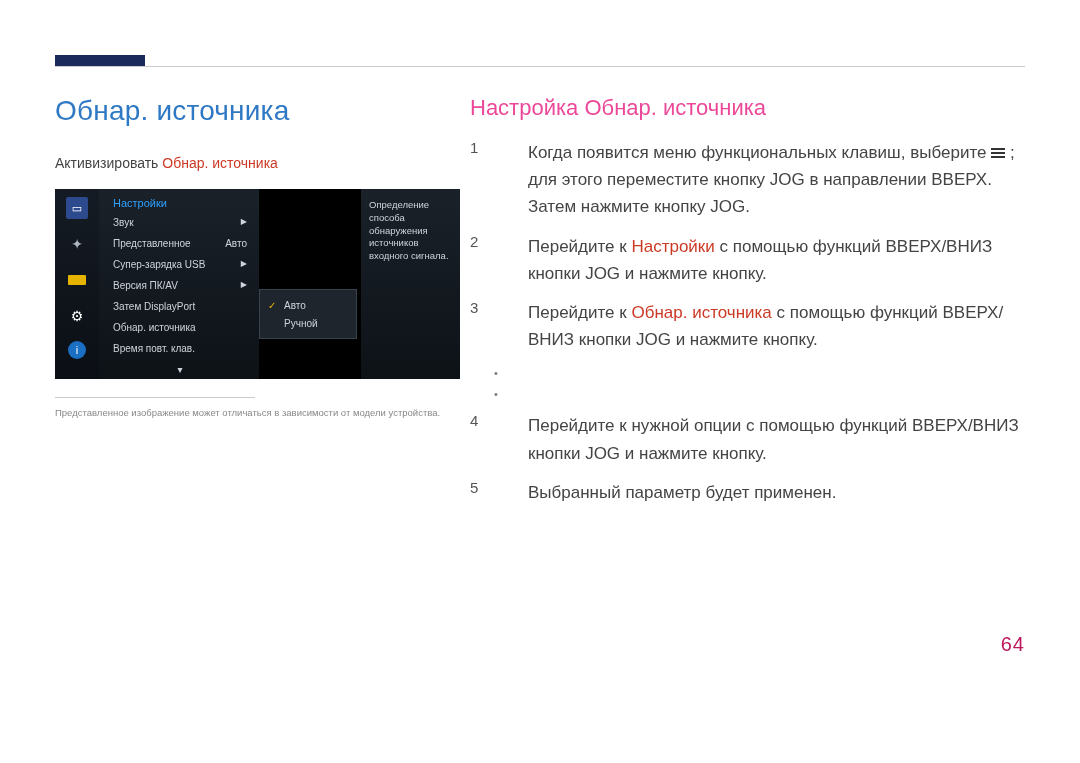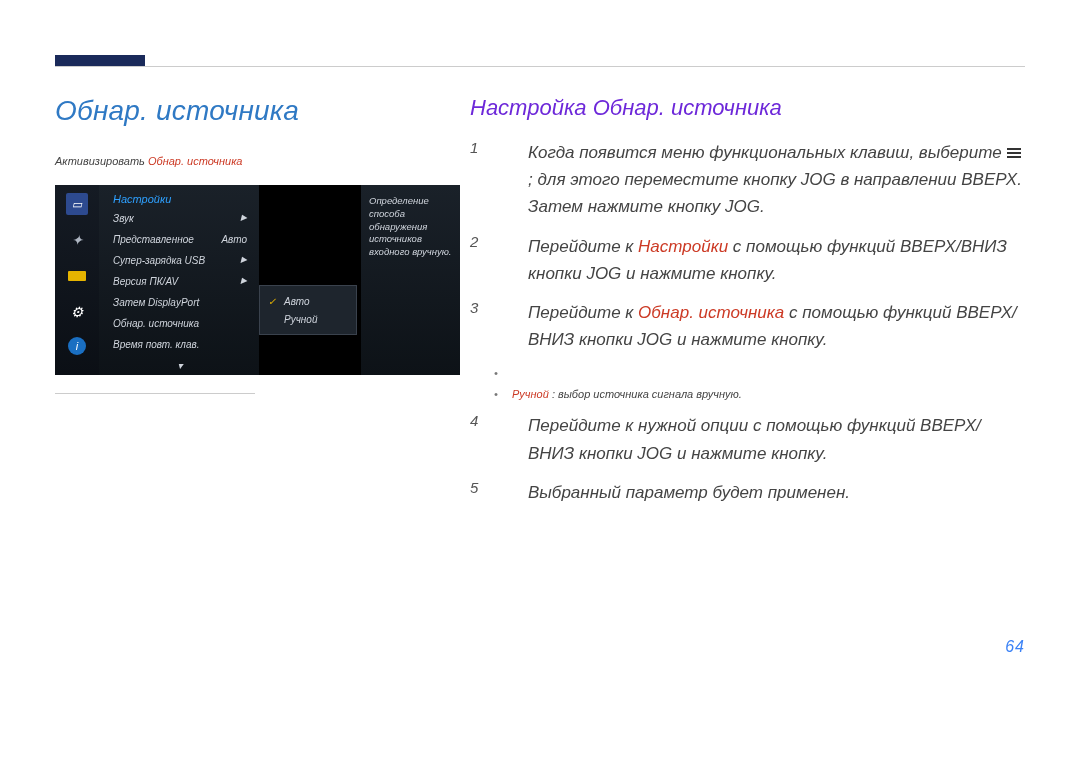--- a/index.html
+++ b/index.html
@@ -1,30 +1,30 @@
 <!DOCTYPE html>
 <html><head>
 <meta charset="utf-8">
 <style>
   * { box-sizing: border-box; margin: 0; padding: 0; }
   html, body { width: 1080px; height: 763px; background: #fff; font-family: Arial, Helvetica, sans-serif; color: #444; }
-  .page { position: relative; width: 1080px; height: 686px; font-style: italic; }
+  .page { position: relative; width: 1080px; height: 686px; }
 
   
   .top-rule { position: absolute; top: 66px; left: 55px; right: 55px; height: 1px; background: #ccc; }
   .top-rule-tab { position: absolute; top: 55px; left: 55px; width: 90px; height: 11px; background: #1a2a5a; }
 
   
   .colL { position: absolute; left: 55px; top: 95px; width: 405px; }
   .colR { position: absolute; left: 470px; top: 95px; width: 555px; }
 
   .h1 { font-size: 28px; font-weight: 400; color: #2f79c4; margin-bottom: 28px; letter-spacing: 0.2px; }
-  .h2 { font-size: 22px; font-weight: 400; color: #6d28d9; margin-bottom: 18px; }
-
-  .activate-line { font-size: 11px; color: #444; margin-bottom: 18px; }
+  .h2 { font-size: 22px; font-weight: 400; color: #ec4899; margin-bottom: 18px; }
+
+  .activate-line { font-size: 14px; color: #444; margin-bottom: 18px; }
   .red { color: #cc3a25; }
 
   
   .osd { position: relative; width: 405px; height: 190px; background: #000; border-radius: 2px; }
   .osd-sidebar { position: absolute; left: 0; top: 0; width: 44px; height: 190px; background: linear-gradient(#151b24,#0b0f15); display: flex; flex-direction: column; align-items: center; padding-top: 8px; gap: 14px; }
   .icon { width: 22px; height: 22px; display: flex; align-items: center; justify-content: center; font-size: 14px; color: #aeb6c2; }
   .icon.tv { background: #2d4a8f; border-radius: 2px; color: #fff; font-size: 11px; }
   .icon.gear { color: #fff; }
   .icon.info { color: #fff; background: #1a6fc2; border-radius: 50%; width: 18px; height: 18px; font-size: 11px; }
   .icon-rect { width: 18px; height: 10px; background: #e6b400; border-radius: 1px; }
@@ -55,21 +55,21 @@
     content: ""; position: absolute; left: 0; right: 0; top: 0; height: 10px;
     background:
       linear-gradient(#333,#333) 0 0/100% 2px no-repeat,
       linear-gradient(#333,#333) 0 4px/100% 2px no-repeat,
       linear-gradient(#333,#333) 0 8px/100% 2px no-repeat;
   }
 
   .bullet-row { display: flex; gap: 10px; margin: 4px 0 4px 24px; font-size: 11px; line-height: 1.5; }
   .bullet-row .dash { width: 8px; color: #777; }
 
-  .pagenum { position: absolute; right: 55px; bottom: 30px; font-size: 16px; color: #3b82f6; letter-spacing: 1px; }
+  .pagenum { position: absolute; right: 55px; bottom: 30px; font-size: 20px; color: #be185d; letter-spacing: 1px; }
 </style>
 </head>
 <body>
 
 <div class="page">
   <div class="top-rule-tab"></div>
   <div class="top-rule"></div>
 
   <div class="colL">
     <div class="h1">Обнар. источника</div>
@@ -128,24 +128,25 @@
         <div class="opt">
             <span class="check">✓</span>
             <span>Авто</span>
           </div>
         <div class="opt">
             <span class="check"></span>
             <span>Ручной</span>
           </div>
       </div>
 
-      <div class="osd-desc">Определение способа обнаружения источников входного вручную.</div>
+      <div class="osd-desc">Определение способа обнаружения источников входного сигнала.</div>
     </div>
 
     <div class="footnote-rule"></div>
+    <div class="footnote">Представленное изображение может отличаться в зависимости от модели устройства.</div>
   </div>
 
   <div class="colR">
     <div class="h2">Настройка Обнар. источника</div>
 
     <div class="steps">
 
       <div class="step">
         <div class="num">1</div>
         <div class="body">
@@ -171,24 +172,20 @@
           <span class="red">Обнар. источника</span>
           <span> с помощью функций ВВЕРХ/ВНИЗ кнопки JOG и нажмите кнопку.</span>
         </div>
       </div>
 
       <div class="bullet-row">
         <span class="dash">•</span>
       </div>
       <div class="bullet-row">
         <span class="dash">•</span>
-        <div>
-          <span class="red">Ручной</span>
-          <span>: выбор источника сигнала вручную.</span>
-        </div>
       </div>
 
       <div class="step" style="margin-top:10px">
         <div class="num">4</div>
         <div class="body">Перейдите к нужной опции с помощью функций ВВЕРХ/ВНИЗ кнопки JOG и нажмите кнопку.</div>
       </div>
 
       <div class="step">
         <div class="num">5</div>
         <div class="body">Выбранный параметр будет применен.</div>

